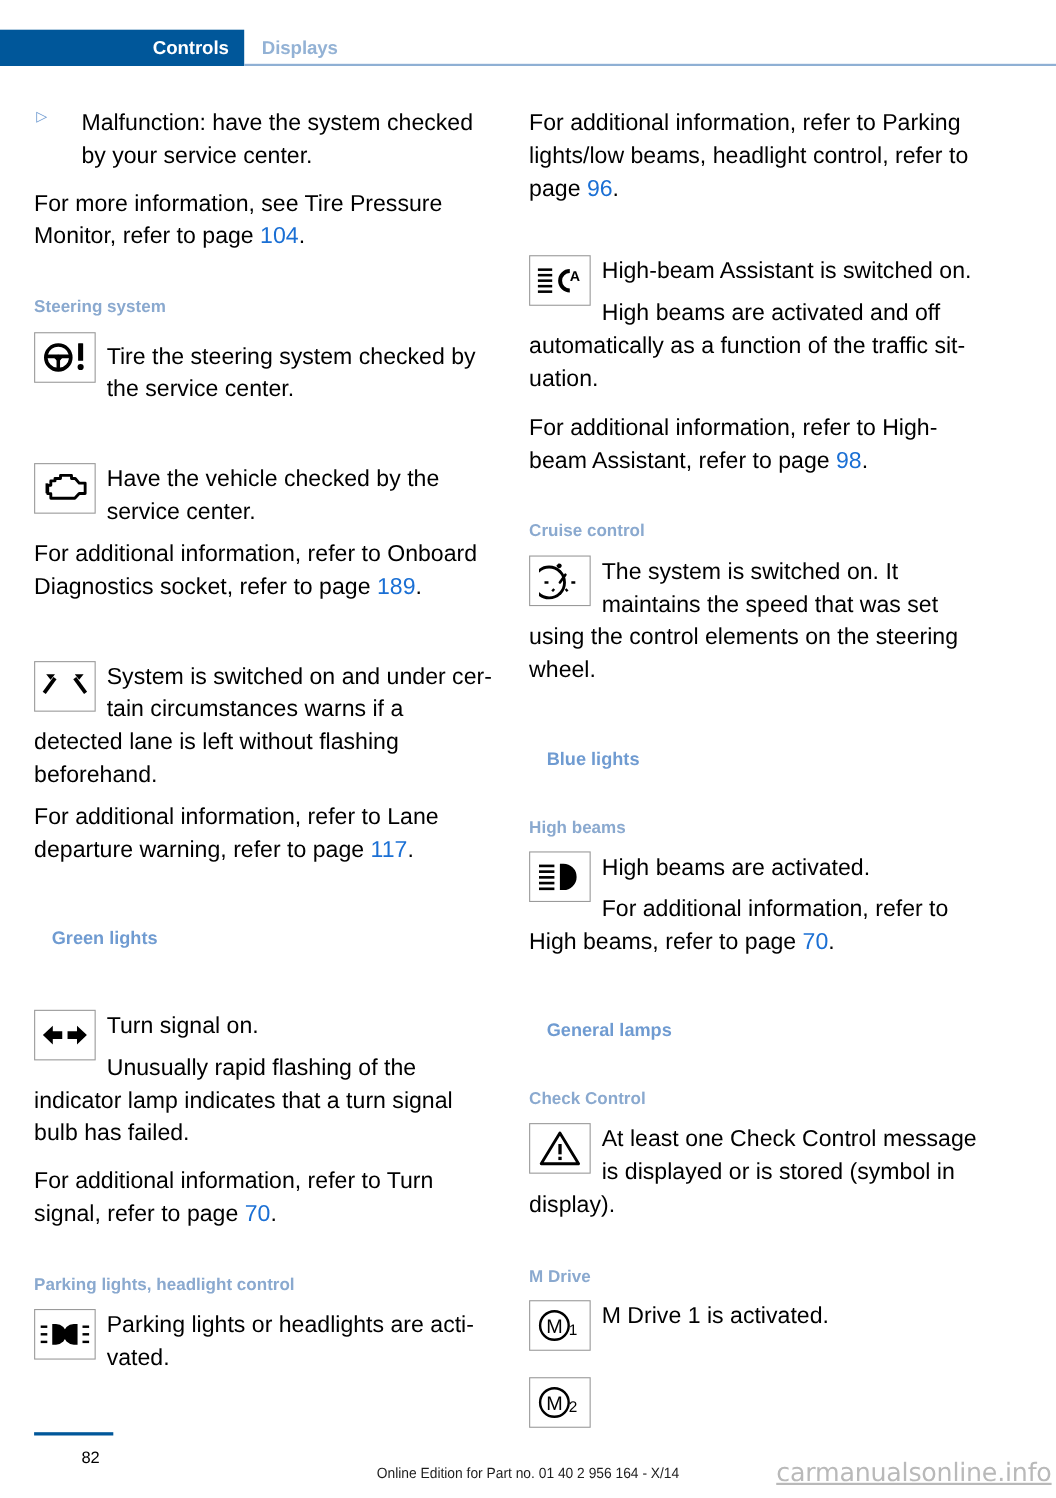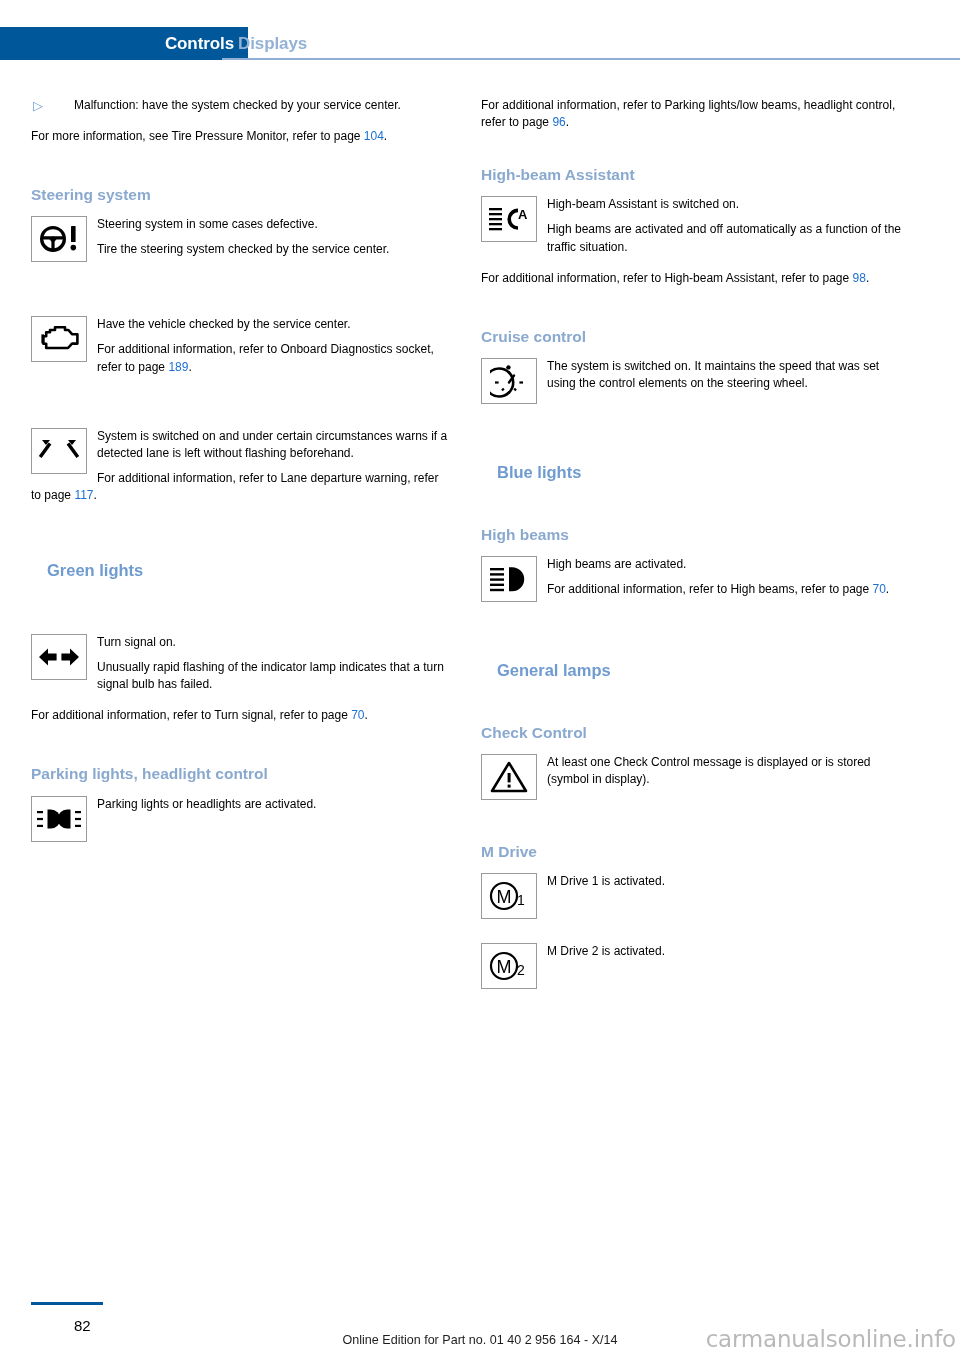--- a/index.html
+++ b/index.html
@@ -21,21 +21,21 @@
     position: absolute;
     left: 0;
     top: 27px;
     width: 960px;
     height: 33px;
   }
   .tab-active {
     position: absolute;
     left: 0;
     top: 0;
-    width: 248px;
+    width: 222px;
     height: 33px;
     background: #00579a;
     box-sizing: border-box;
   }
   .tab-active-label {
     position: absolute;
     right: 14px;
     top: 7px;
     font-size: 17px;
     font-weight: bold;
@@ -78,21 +78,21 @@
     line-height: 1.25;
   }
   .h3 {
     font-size: 15.5px;
     font-weight: bold;
     color: #8aa9cf;
     margin: 0;
     line-height: 1.25;
   }
   p {
-    font-size: 12px;
+    font-size: 21px;
     line-height: 1.42;
     margin: 0;
     color: #000000;
   }
   .pageref {
     color: #1a6fd4;
     margin-top: 38px;
   }
   .sp-8  { height: 8px; }
   .sp-12 { height: 12px; }
@@ -165,20 +165,21 @@
   }
   .watermark {
     position: absolute;
     right: 4px;
     top: 1326px;
     font-size: 23px;
     color: #b9b9b9;
     font-family: "DejaVu Sans", sans-serif;
     letter-spacing: -0.2px;
     white-space: nowrap;
+    text-decoration: underline;
   }
 </style>
 </head>
 <body>
 
 <div class="header">
   <div class="tab-active">
     <span class="tab-active-label">Controls</span>
   </div>
 </div>
@@ -203,21 +204,20 @@
     <div class="iconbox">
       <svg width="44" height="34" viewBox="0 0 44 34">
         <g fill="#000">
           <path d="M16 4a13 13 0 1 0 0 26 13 13 0 0 0 0-26zm0 3.2a9.8 9.8 0 0 1 9.4 7H6.6a9.8 9.8 0 0 1 9.4-7zM6.3 17.6h6.1a3.8 3.8 0 0 1 2 2.1v6.5a9.8 9.8 0 0 1-8.1-8.6zm11.3 8.6v-6.5a3.8 3.8 0 0 1 2-2.1h6.1a9.8 9.8 0 0 1-8.1 8.6z"></path>
           <circle cx="16" cy="17" r="2.6"></circle>
           <rect x="34" y="4" width="4.6" height="16" rx="0.6"></rect>
           <circle cx="36.3" cy="25.6" r="2.8"></circle>
         </g>
       </svg>
     </div>
-    <p>Steering system in some cases defec­tive.</p>
     <div class="sp-8"></div>
     <p>Tire the steering system checked by the service center.</p>
   </div>
 
   <div class="sp-40"></div>
   <div class="sp-12"></div>
 
   <div class="iconblock clearfix">
     <div class="iconbox">
       <svg width="42" height="30" viewBox="0 0 42 30">
@@ -294,21 +294,20 @@
     <p>Parking lights or headlights are acti­vated.</p>
   </div>
 
 </div>
 
 <div class="col col-right">
 
   <p><span>For additional information, refer to Parking lights/low beams, headlight control, refer to page </span><span class="pageref">96</span><span>.</span></p>
 
   <div class="sp-34"></div>
-  <h3 class="h3">High-beam Assistant</h3>
   <div class="sp-12"></div>
 
   <div class="iconblock clearfix">
     <div class="iconbox">
       <svg width="44" height="28" viewBox="0 0 44 28">
         <g fill="#000">
           <rect x="2" y="3" width="13" height="2.3"></rect>
           <rect x="2" y="8" width="13" height="2.3"></rect>
           <rect x="2" y="13" width="13" height="2.3"></rect>
           <rect x="2" y="18" width="13" height="2.3"></rect>
@@ -415,21 +414,20 @@
   <div class="iconblock clearfix">
     <div class="iconbox">
       <svg width="44" height="34" viewBox="0 0 44 34">
         <g>
           <circle cx="17" cy="17" r="13" fill="none" stroke="#000" stroke-width="2.2"></circle>
           <text x="17" y="23.5" text-anchor="middle" font-family="Liberation Sans, sans-serif" font-size="18" fill="#000">M</text>
           <text x="34" y="26" text-anchor="middle" font-family="Liberation Sans, sans-serif" font-size="14" fill="#000">2</text>
         </g>
       </svg>
     </div>
-    <p>M Drive 2 is activated.</p>
   </div>
 
 </div>
 
 <div class="footer-rule"></div>
 <div class="footer-page">82</div>
 <div class="footer-edition">Online Edition for Part no. 01 40 2 956 164 - X/14</div>
 <div class="watermark">carmanualsonline.info</div>
 
 </body></html>

